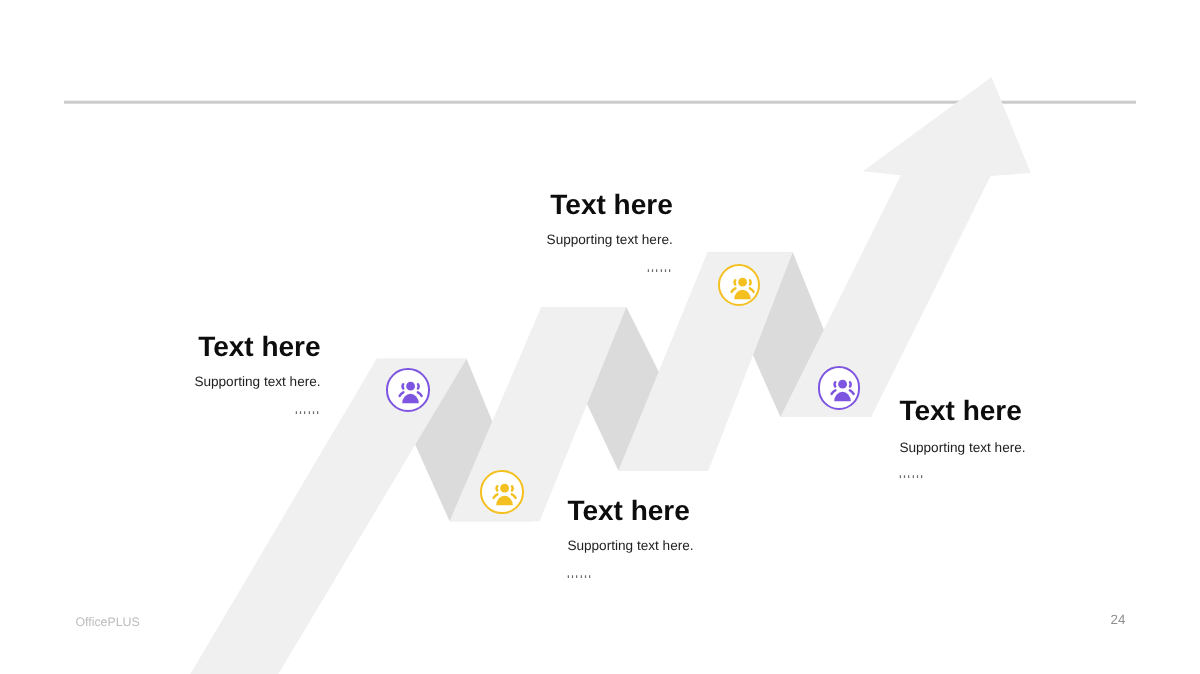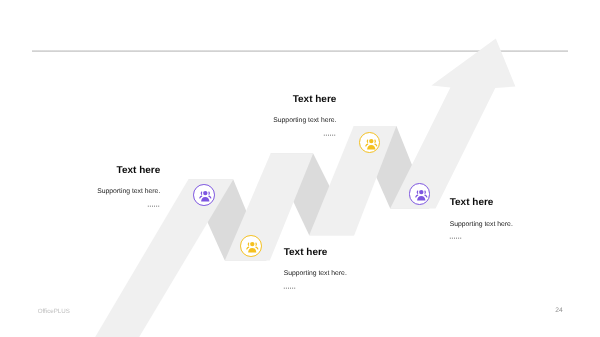--- a/index.html
+++ b/index.html
@@ -4,21 +4,21 @@
 <title>Slide</title>
 <style>
   html,body{margin:0;padding:0;}
   body{width:600px;height:337px;background:#ffffff;font-family:"Liberation Sans",sans-serif;
        overflow:hidden;position:relative;-webkit-font-smoothing:antialiased;
        text-rendering:geometricPrecision;}
   .slide{position:absolute;left:0;top:0;width:600px;height:337px;background:#fff;}
   .rule{position:absolute;left:32px;top:49.5px;width:535.5px;height:2px;background:linear-gradient(to bottom,#ffffff 0%,#bfbfbf 48%,#e3e3e3 100%);}
   svg.art{position:absolute;left:0;top:0;width:600px;height:337px;}
   .blk{position:absolute;}
-  .t1{font-size:10px;font-weight:bold;color:#0d0d0d;line-height:1;white-space:nowrap;}
+  .t1{font-size:14px;font-weight:bold;color:#0d0d0d;line-height:1;white-space:nowrap;}
   .t2{font-size:6.8px;color:#222222;line-height:1;white-space:nowrap;}
   .t3{font-size:13px;color:#6e6e6e;line-height:1;white-space:nowrap;transform:scaleX(0.5);transform-origin:left center;}
   .footer-left{position:absolute;left:37.7px;top:307.5px;font-size:6.2px;color:#bdbdbd;}
   .footer-right{position:absolute;left:555.3px;top:307px;font-size:6.7px;color:#8f8f8f;}
   .badge{position:absolute;width:21.8px;height:21.8px;border-radius:50%;background:#fff;box-sizing:border-box;border:1.8px solid #7d55e0;}
   .badge svg{position:absolute;left:0;top:0;width:21.8px;height:21.8px;}
 </style>
 </head>
 <body>
 

